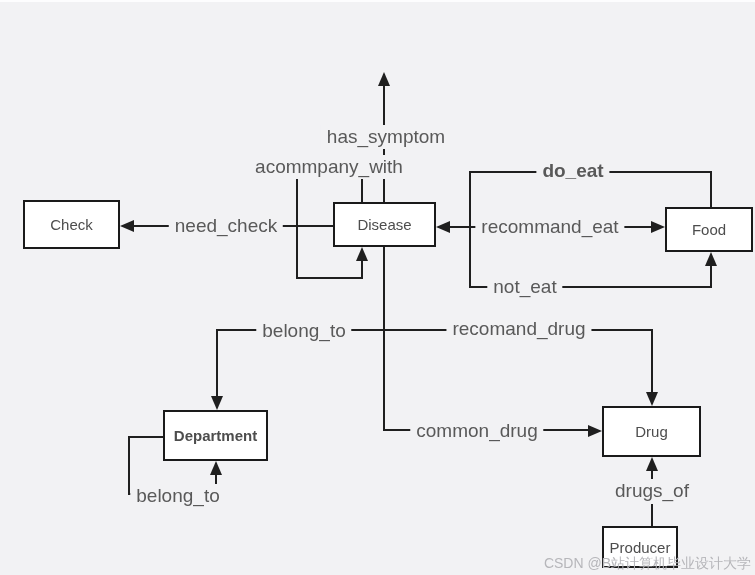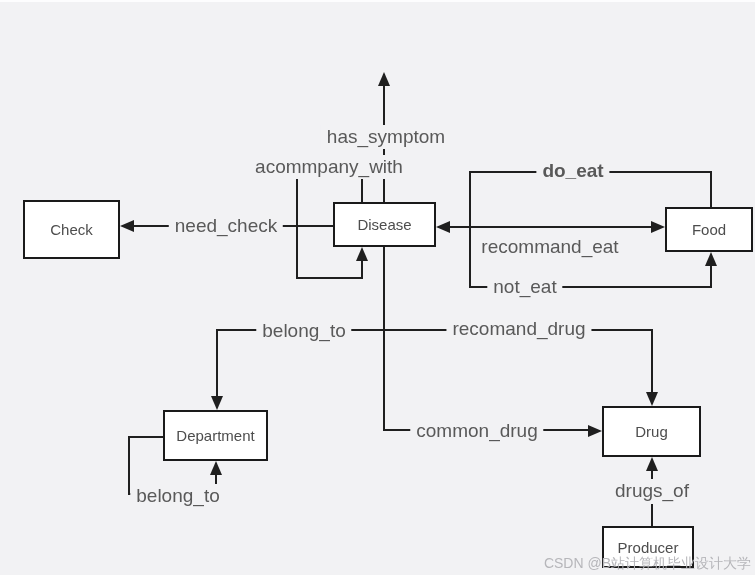--- a/index.html
+++ b/index.html
@@ -68,26 +68,26 @@
     <div class="arr arr-up" style="left: 705px; top: 252px;"></div>
     <div class="arr arr-down" style="left: 211px; top: 396px;"></div>
     <div class="arr arr-down" style="left: 646px; top: 392px;"></div>
     <div class="arr arr-right" style="left: 588px; top: 425px;"></div>
     <div class="arr arr-up" style="left: 210px; top: 461px;"></div>
     <div class="arr arr-up" style="left: 646px; top: 457px;"></div>
     <div class="elabel" style="left: 386px; top: 137px;">has_symptom</div>
     <div class="elabel" style="left: 329px; top: 167px;">acommpany_with</div>
     <div class="elabel" style="left: 226px; top: 226px; text-align: center;">need_check</div>
     <div class="elabel" style="left: 573px; top: 171px; font-weight: bold;">do_eat</div>
-    <div class="elabel" style="left: 550px; top: 227px; margin-top: 20px;">recommand_eat</div>
+    <div class="elabel" style="left: 550px; top: 227px;">recommand_eat</div>
     <div class="elabel" style="left: 525px; top: 287px;">not_eat</div>
     <div class="elabel" style="left: 304px; top: 331px;">belong_to</div>
     <div class="elabel" style="left: 519px; top: 329px;">recomand_drug</div>
     <div class="elabel" style="left: 477px; top: 431px;">common_drug</div>
     <div class="elabel" style="left: 178px; top: 496px;">belong_to</div>
     <div class="elabel" style="left: 652px; top: 491px;">drugs_of</div>
-    <div class="node" style="left: 23px; top: 200px; width: 97px; height: 59px;">Check</div>
+    <div class="node" style="left: 23px; top: 200px; width: 97px; height: 49px;">Check</div>
     <div class="node" style="left: 333px; top: 202px; width: 103px; height: 45px;">Disease</div>
     <div class="node" style="left: 665px; top: 207px; width: 88px; height: 45px;">Food</div>
-    <div class="node" style="left: 163px; top: 410px; width: 105px; height: 51px;">Department</div>
+    <div class="node" style="left: 163px; top: 410px; width: 105px; height: 51px; font-weight: bold;">Department</div>
     <div class="node" style="left: 602px; top: 406px; width: 99px; height: 51px;">Drug</div>
-    <div class="node" style="left: 602px; top: 526px; width: 92px; height: 42px;">Producer</div>
+    <div class="node" style="left: 602px; top: 526px; width: 76px; height: 42px;">Producer</div>
   </div>
 
 </body></html>

